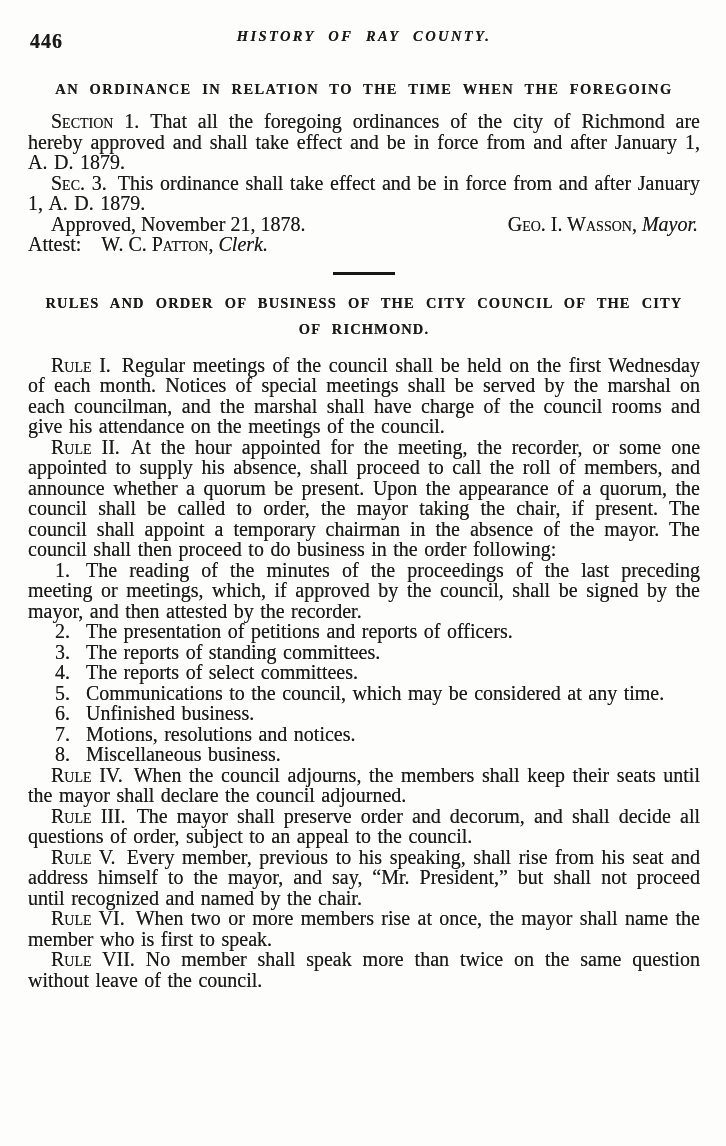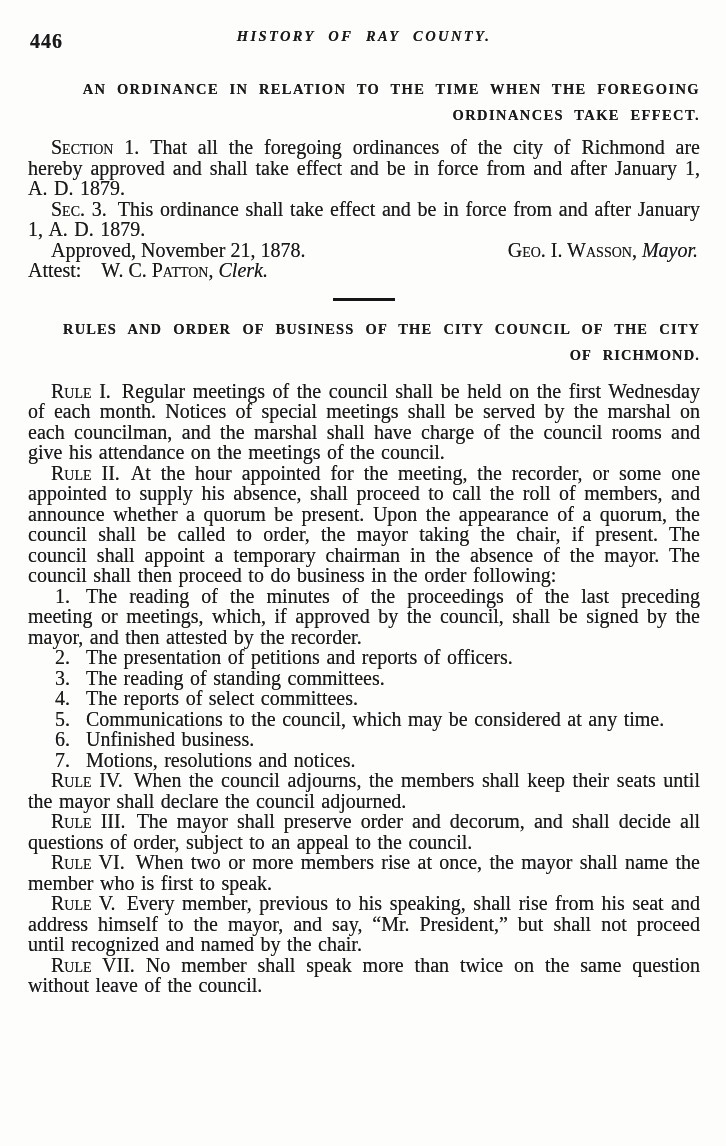--- a/index.html
+++ b/index.html
@@ -23,21 +23,21 @@
     font-weight: bold; font-size: 20px; letter-spacing: 1px;
   }
   .head-title {
     font-weight: bold; font-size: 14.5px;
     letter-spacing: 2.4px; word-spacing: 7px; font-style: italic;
   }
 
   
   .caps-heading {
     margin: 27px 0 9px 0;
-    text-align: right;
+    text-align: center;
     font-size: 14.5px; font-weight: bold;
     letter-spacing: 1.4px; word-spacing: 5.5px;
     line-height: 26px;
   }
   .rules-heading { margin: 15px 0 13px 0; letter-spacing: 1.1px; word-spacing: 6.5px; }
 
   .enacting {
     margin: 2px 0 3px 0;
     font-style: italic;
     font-size: 21px;
@@ -81,21 +81,20 @@
 <div class="page">
   <div class="content">
 
     <div class="running-head">
       <span class="page-num">446</span>
       <span class="head-title">HISTORY OF RAY COUNTY.</span>
     </div>
 
     <div class="caps-heading">
       <div>AN ORDINANCE IN RELATION TO THE TIME WHEN THE FOREGOING</div>
-      <div>ORDINANCES TAKE EFFECT.</div>
     </div>
 
 
     <p class="par"><span class="sc sc-gap">Section 1.</span><span>That all the foregoing ordinances of the city of Richmond are hereby approved and shall take effect and be in force from and after January 1, A. D. 1879.</span></p>
 
 
     <p class="par"><span class="sc sc-gap">Sec. 3.</span><span>This ordinance shall take effect and be in force from and after January 1, A. D. 1879.</span></p>
 
     <p class="sig-row">
       <span class="sig-left">Approved, November 21, 1878.</span>
@@ -110,30 +109,31 @@
       <div>RULES AND ORDER OF BUSINESS OF THE CITY COUNCIL OF THE CITY</div>
       <div>OF RICHMOND.</div>
     </div>
 
     <p class="par"><span class="sc sc-gap">Rule I.</span><span>Regular meetings of the council shall be held on the first Wednesday of each month.  Notices of special meetings shall be served by the marshal on each councilman, and the marshal shall have charge of the council rooms and give his attendance on the meetings of the council.</span></p>
 
     <p class="par"><span class="sc sc-gap">Rule II.</span><span>At the hour appointed for the meeting, the recorder, or some one appointed to supply his absence, shall proceed to call the roll of members, and announce whether a quorum be present.  Upon the appearance of a quorum, the council shall be called to order, the mayor taking the chair, if present.  The council shall appoint a temporary chairman in the absence of the mayor.  The council shall then proceed to do business in the order following:</span></p>
 
     <p class="par li"><span class="num">1.</span><span>The reading of the minutes of the proceedings of the last preceding meeting or meetings, which, if approved by the council, shall be signed by the mayor, and then attested by the recorder.</span></p>
     <p class="par li"><span class="num">2.</span><span>The presentation of petitions and reports of officers.</span></p>
-    <p class="par li"><span class="num">3.</span><span>The reading of standing committees.</span></p>
+    <p class="par li"><span class="num">3.</span><span>The reports of standing committees.</span></p>
     <p class="par li"><span class="num">4.</span><span>The reports of select committees.</span></p>
     <p class="par li"><span class="num">5.</span><span>Communications to the council, which may be considered at any time.</span></p>
     <p class="par li"><span class="num">6.</span><span>Unfinished business.</span></p>
     <p class="par li"><span class="num">7.</span><span>Motions, resolutions and notices.</span></p>
+    <p class="par li"><span class="num">8.</span><span>Miscellaneous business.</span></p>
 
     <p class="par"><span class="sc sc-gap">Rule IV.</span><span>When the council adjourns, the members shall keep their seats until the mayor shall declare the council adjourned.</span></p>
 
     <p class="par"><span class="sc sc-gap">Rule III.</span><span>The mayor shall preserve order and decorum, and shall decide all questions of order, subject to an appeal to the council.</span></p>
 
+    <p class="par"><span class="sc sc-gap">Rule V.</span><span>Every member, previous to his speaking, shall rise from his seat and address himself to the mayor, and say, “Mr. President,” but shall not proceed until recognized and named by the chair.</span></p>
+
     <p class="par"><span class="sc sc-gap">Rule VI.</span><span>When two or more members rise at once, the mayor shall name the member who is first to speak.</span></p>
-
-    <p class="par"><span class="sc sc-gap">Rule V.</span><span>Every member, previous to his speaking, shall rise from his seat and address himself to the mayor, and say, “Mr. President,” but shall not proceed until recognized and named by the chair.</span></p>
 
     <p class="par"><span class="sc sc-gap">Rule VII.</span><span>No member shall speak more than twice on the same question without leave of the council.</span></p>
 
   </div>
 </div>
 
 </body></html>

